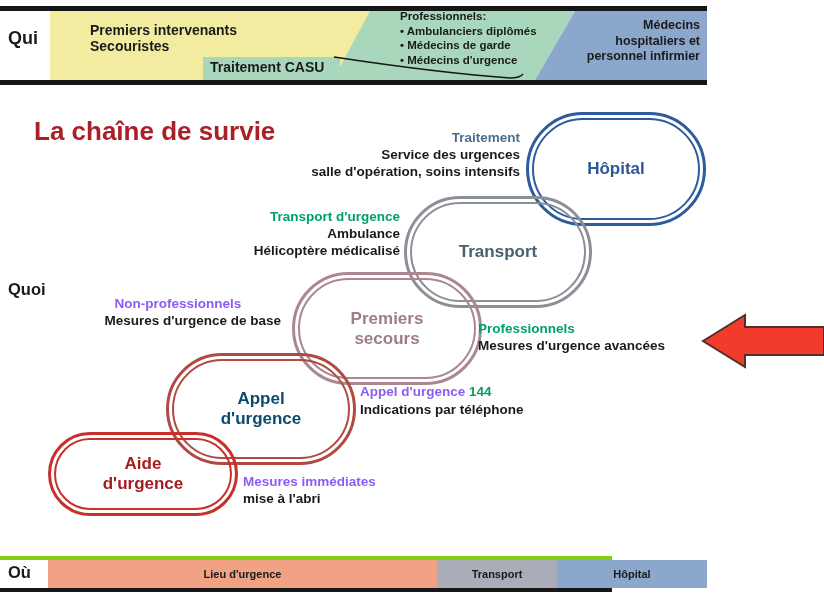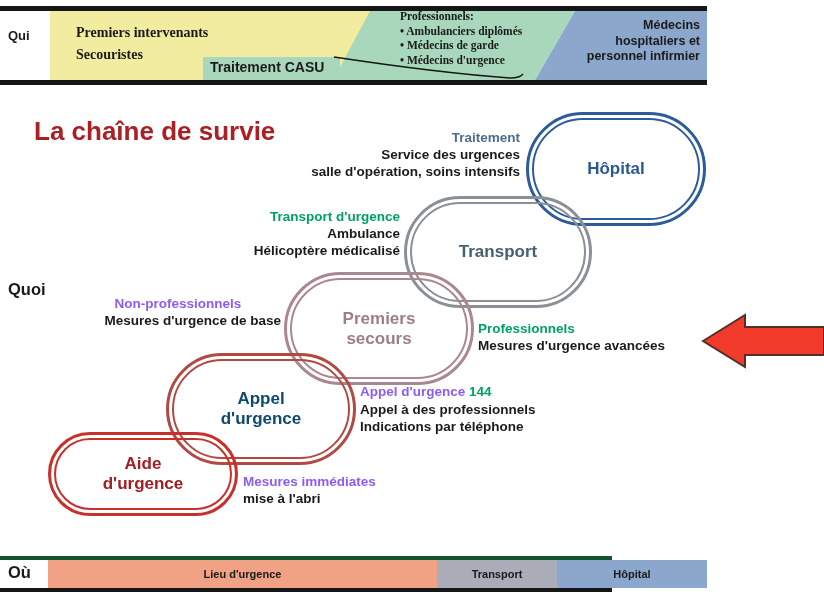--- a/index.html
+++ b/index.html
@@ -13,39 +13,39 @@
            border-top:5px solid #161616;border-bottom:5px solid #161616;background:#fff;}
   .top-bar>div{position:absolute;}
   .seg-yellow{left:50px;top:0;width:322px;height:69px;background:#f1ec9f;
               clip-path:polygon(0 0,322px 0,283px 69px,0 69px);}
   .seg-green{left:333px;top:0;width:242px;height:69px;background:#a9d7bc;
              clip-path:polygon(37px 0,242px 0,202px 69px,0 69px);}
   .seg-blue{left:535px;top:0;width:172px;height:69px;background:#8ca7cc;
             clip-path:polygon(40px 0,172px 0,172px 69px,0 69px);}
   .seg-casu{left:203px;top:46px;width:137px;height:23px;background:#a9d7bc;}
   .bar-line{position:absolute;left:0;top:0;width:707px;height:69px;}
-  .qui-label{left:8px;top:17px;font-size:13px;}
-  .txt-yellow{left:76px;top:11px;font-size:14px;line-height:22px;font-family:Liberation Serif, serif;}
+  .qui-label{left:8px;top:17px;font-size:18px;}
+  .txt-yellow{left:90px;top:11px;font-size:14px;line-height:16px;}
   .txt-casu{left:210px;top:48px;font-size:14px;}
-  .txt-prof{left:400px;top:-2px;font-size:11.5px;line-height:14.5px;font-family:Liberation Serif, serif;}
+  .txt-prof{left:400px;top:-2px;font-size:11.5px;line-height:14.5px;}
   .txt-blue{left:555px;top:7px;width:145px;font-size:12.5px;line-height:15.5px;text-align:right;}
 
   
   .title{left:34px;top:116px;font-size:26px;color:#ab2026;}
   .quoi-label{left:8px;top:280px;font-size:16.5px;}
 
   
   .ring{position:absolute;box-sizing:border-box;border:3px solid;border-radius:60px;
         display:flex;align-items:center;justify-content:center;}
   .ring::before{content:"";position:absolute;inset:3px;border:2.5px solid;border-color:inherit;
         border-radius:54px;}
   .ring-label{font-size:17px;line-height:20px;text-align:center;position:relative;}
   .ring-aide{left:48px;top:432px;width:190px;height:84px;color:#c8302c;z-index:5;}
   .ring-appel{left:166px;top:353px;width:190px;height:112px;color:#b04a42;z-index:4;}
-  .ring-premiers{left:284px;top:272px;width:190px;height:113px;color:#ab8890;z-index:3;}
+  .ring-premiers{left:292px;top:272px;width:190px;height:113px;color:#ab8890;z-index:3;}
   .ring-transport{left:404px;top:196px;width:188px;height:112px;color:#8b9097;z-index:2;}
   .ring-hopital{left:526px;top:112px;width:180px;height:114px;color:#2d5c9c;z-index:1;}
   .lbl-aide{color:#a31d20;}
   .lbl-appel{color:#0c4a6e;}
   .lbl-premiers{color:#9d7e88;}
   .lbl-transport{color:#45616f;}
   .lbl-hopital{color:#2a5795;}
 
   
   .ann{position:absolute;font-size:13.5px;line-height:17px;z-index:6;}
@@ -58,21 +58,21 @@
   .ann-nonprof{left:75px;top:295px;width:206px;}
   .ann-prof{left:478px;top:320px;}
   .ann-appel{left:360px;top:383px;line-height:17.5px;}
   .ann-mesures{left:243px;top:473px;}
 
   
   .arrow-svg{position:absolute;left:700px;top:312px;width:124px;height:60px;z-index:7;}
 
   
   .bottom-bar{position:absolute;left:0;top:556px;width:612px;height:36px;box-sizing:border-box;
-              border-top:4px solid #14532d;border-bottom:4px solid #161616;background:#fff;}
+              border-top:4px solid #84cc16;border-bottom:4px solid #161616;background:#fff;}
   .ou-label{position:absolute;left:8px;top:3px;font-size:16.5px;}
   .bseg{position:absolute;top:0;height:28px;display:flex;align-items:center;justify-content:center;
         font-size:11px;}
   .bs0{left:48px;width:389px;background:#f1a184;}
   .bs1{left:437px;width:120px;background:#aaacb8;}
   .bs2{left:557px;width:150px;background:#8ca7cc;}
 </style>
 </head>
 <body>
 
@@ -143,21 +143,20 @@
   <div class="ann ann-prof">
     <div class="green">Professionnels</div>
     <div>Mesures d'urgence avancées</div>
   </div>
 
   <div class="ann ann-appel">
     <div>
       <span class="gold">Appel d'urgence</span>
       <span class="green">144</span>
     </div>
-    <div>Appel à des professionnels</div>
     <div>Indications par téléphone</div>
   </div>
 
   <div class="ann ann-mesures">
     <div class="gold">Mesures immédiates</div>
     <div>mise à l'abri</div>
   </div>
 
   <svg class="arrow-svg" viewBox="0 0 124 60">
     <polygon points="3,29 45,3 45,15 124,15 124,43 45,43 45,55" fill="#f23b2b" stroke="#50302a" stroke-width="2"></polygon>

